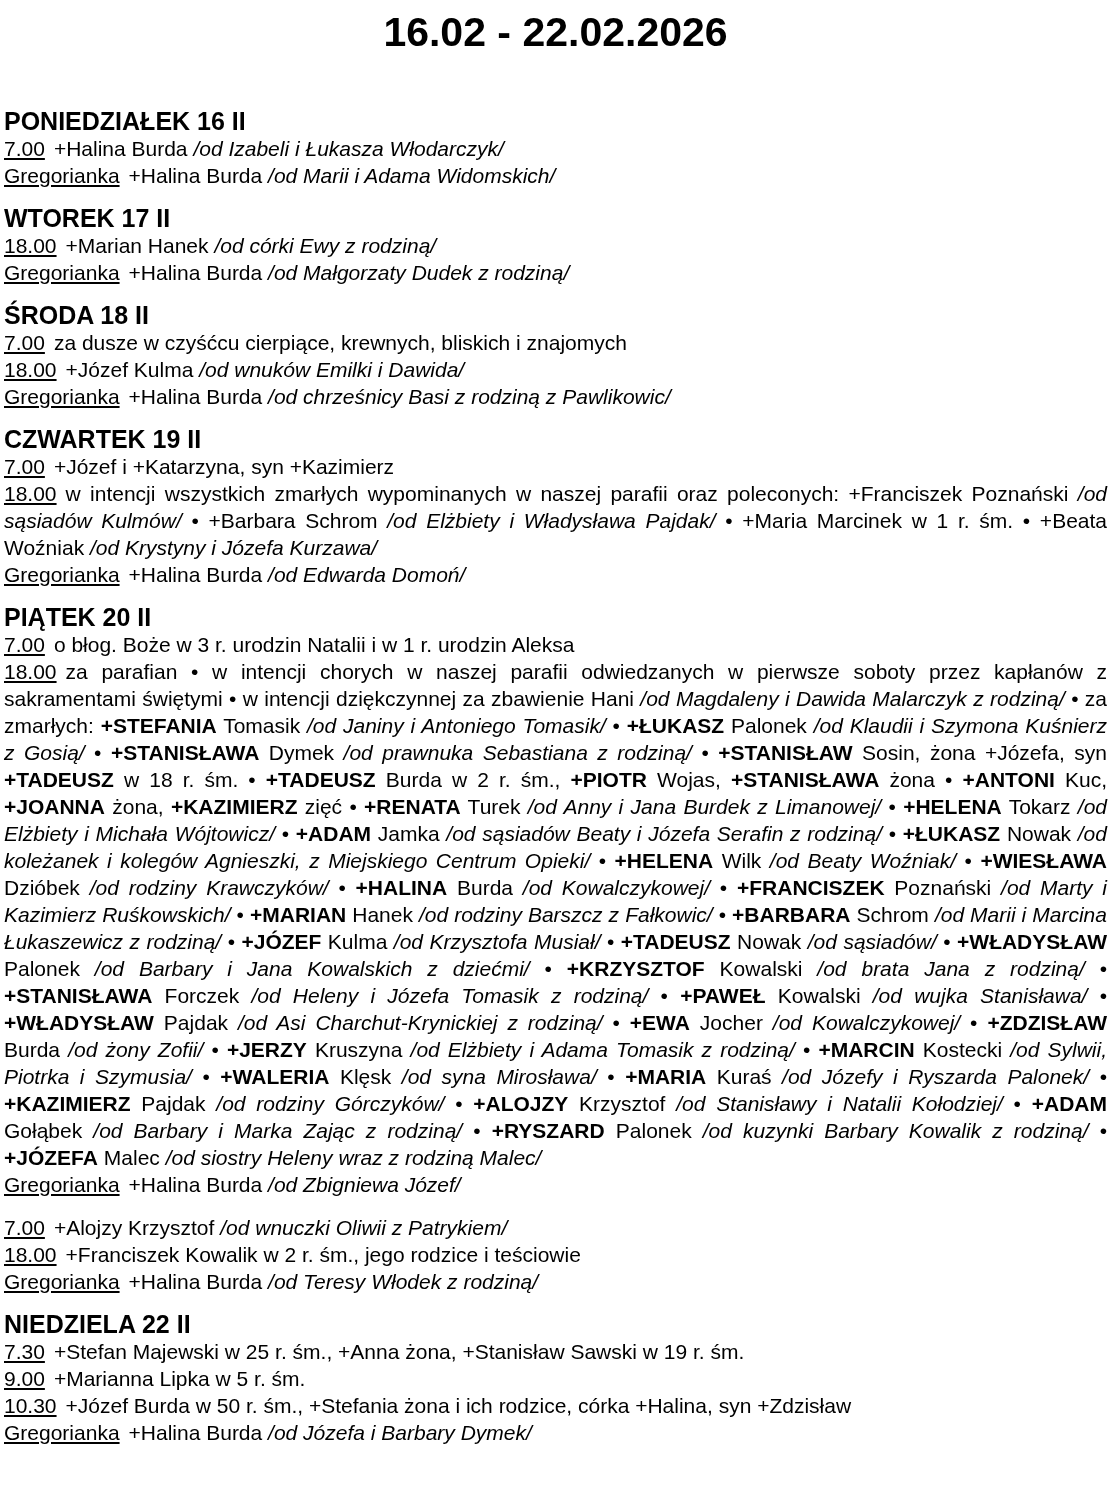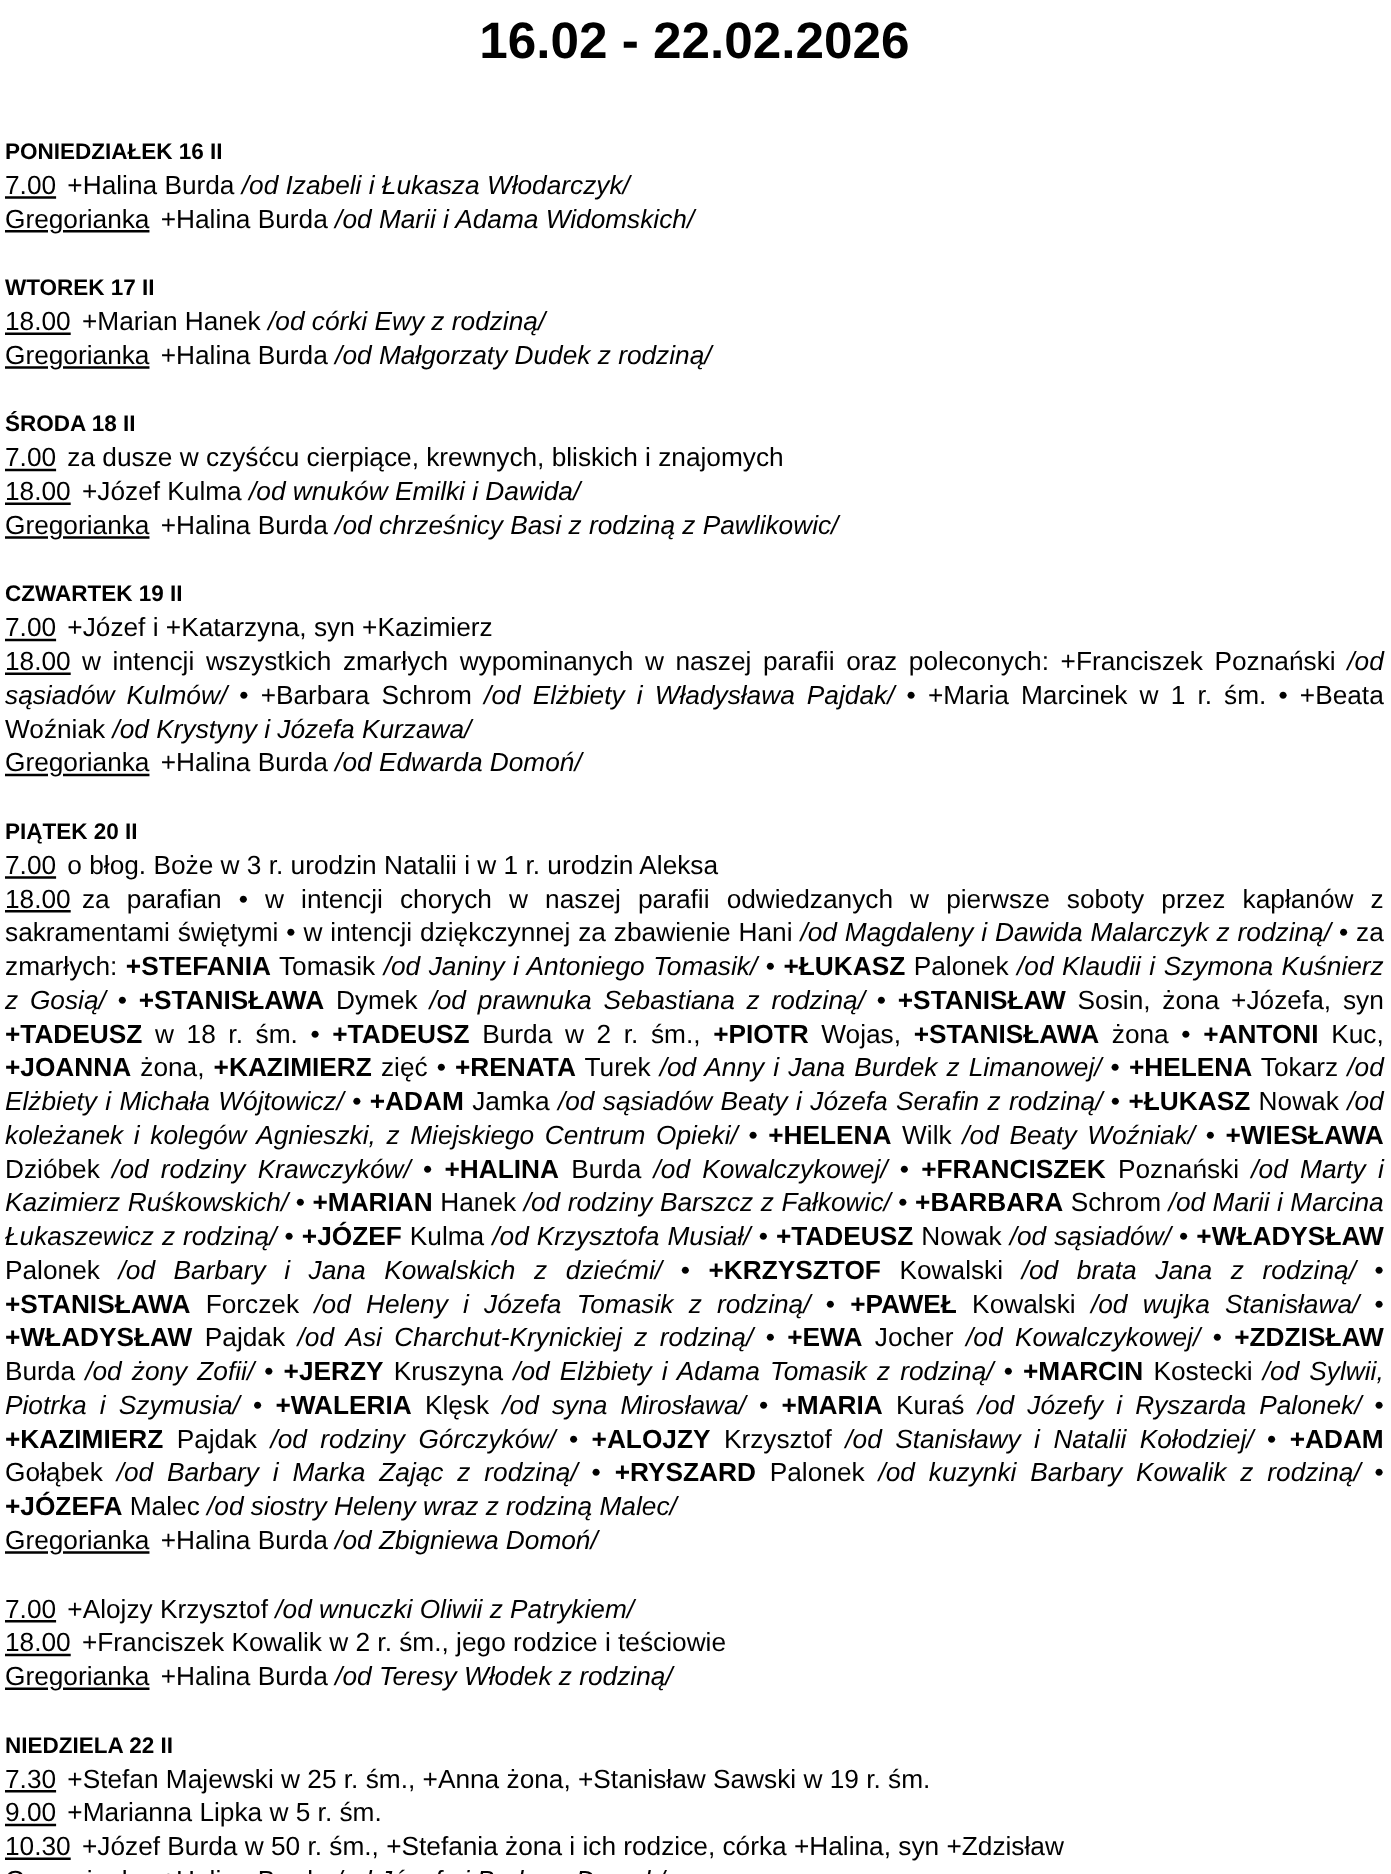--- a/index.html
+++ b/index.html
@@ -21,24 +21,24 @@
     line-height: 1.12;
     font-weight: bold;
     text-align: center;
     margin: 6px 0 52px 0;
     letter-spacing: 0px;
   }
   section.day {
     margin: 0;
   }
   section.day + section.day {
-    margin-top: 28px;
+    margin-top: 16px;
   }
   h2.day-title {
-    font-size: 18px;
+    font-size: 25px;
     line-height: 27px;
     font-weight: bold;
     margin: 0;
     padding: 0;
   }
   p.mass-entry {
     margin: 0;
     padding: 0;
     text-align: justify;
   }
@@ -75,21 +75,21 @@
     <section class="day">
       <h2 class="day-title">CZWARTEK 19 II</h2>
       <p class="mass-entry"><span class="time">7.00</span><span class="seg-r">+Józef i +Katarzyna, syn +Kazimierz</span></p>
       <p class="mass-entry"><span class="time">18.00</span><span class="seg-r">w intencji wszystkich zmarłych wypominanych w naszej parafii oraz poleconych: +Franciszek Poznański </span><span class="seg-i">/od sąsiadów Kulmów/</span><span class="seg-r"> • +Barbara Schrom </span><span class="seg-i">/od Elżbiety i Władysława Pajdak/</span><span class="seg-r"> • +Maria Marcinek w 1 r. śm. • +Beata Woźniak </span><span class="seg-i">/od Krystyny i Józefa Kurzawa/</span></p>
       <p class="mass-entry"><span class="time">Gregorianka</span><span class="seg-r">+Halina Burda </span><span class="seg-i">/od Edwarda Domoń/</span></p>
     </section>
     <section class="day">
       <h2 class="day-title">PIĄTEK 20 II</h2>
       <p class="mass-entry"><span class="time">7.00</span><span class="seg-r">o błog. Boże w 3 r. urodzin Natalii i w 1 r. urodzin Aleksa</span></p>
       <p class="mass-entry"><span class="time">18.00</span><span class="seg-r">za parafian • w intencji chorych w naszej parafii odwiedzanych w pierwsze soboty przez kapłanów z sakramentami świętymi • w intencji dziękczynnej za zbawienie Hani </span><span class="seg-i">/od Magdaleny i Dawida Malarczyk z rodziną/</span><span class="seg-r"> • za zmarłych: </span><span class="seg-b">+STEFANIA</span><span class="seg-r"> Tomasik </span><span class="seg-i">/od Janiny i Antoniego Tomasik/</span><span class="seg-r"> • </span><span class="seg-b">+ŁUKASZ</span><span class="seg-r"> Palonek </span><span class="seg-i">/od Klaudii i Szymona Kuśnierz z Gosią/</span><span class="seg-r"> • </span><span class="seg-b">+STANISŁAWA</span><span class="seg-r"> Dymek </span><span class="seg-i">/od prawnuka Sebastiana z rodziną/</span><span class="seg-r"> • </span><span class="seg-b">+STANISŁAW</span><span class="seg-r"> Sosin, żona +Józefa, syn </span><span class="seg-b">+TADEUSZ</span><span class="seg-r"> w 18 r. śm. • </span><span class="seg-b">+TADEUSZ</span><span class="seg-r"> Burda w 2 r. śm., </span><span class="seg-b">+PIOTR</span><span class="seg-r"> Wojas, </span><span class="seg-b">+STANISŁAWA</span><span class="seg-r"> żona • </span><span class="seg-b">+ANTONI</span><span class="seg-r"> Kuc, </span><span class="seg-b">+JOANNA</span><span class="seg-r"> żona, </span><span class="seg-b">+KAZIMIERZ</span><span class="seg-r"> zięć • </span><span class="seg-b">+RENATA</span><span class="seg-r"> Turek </span><span class="seg-i">/od Anny i Jana Burdek z Limanowej/</span><span class="seg-r"> • </span><span class="seg-b">+HELENA</span><span class="seg-r"> Tokarz </span><span class="seg-i">/od Elżbiety i Michała Wójtowicz/</span><span class="seg-r"> • </span><span class="seg-b">+ADAM</span><span class="seg-r"> Jamka </span><span class="seg-i">/od sąsiadów Beaty i Józefa Serafin z rodziną/</span><span class="seg-r"> • </span><span class="seg-b">+ŁUKASZ</span><span class="seg-r"> Nowak </span><span class="seg-i">/od koleżanek i kolegów Agnieszki, z Miejskiego Centrum Opieki/</span><span class="seg-r"> • </span><span class="seg-b">+HELENA</span><span class="seg-r"> Wilk </span><span class="seg-i">/od Beaty Woźniak/</span><span class="seg-r"> • </span><span class="seg-b">+WIESŁAWA</span><span class="seg-r"> Dzióbek </span><span class="seg-i">/od rodziny Krawczyków/</span><span class="seg-r"> • </span><span class="seg-b">+HALINA</span><span class="seg-r"> Burda </span><span class="seg-i">/od Kowalczykowej/</span><span class="seg-r"> • </span><span class="seg-b">+FRANCISZEK</span><span class="seg-r"> Poznański </span><span class="seg-i">/od Marty i Kazimierz Ruśkowskich/</span><span class="seg-r"> • </span><span class="seg-b">+MARIAN</span><span class="seg-r"> Hanek </span><span class="seg-i">/od rodziny Barszcz z Fałkowic/</span><span class="seg-r"> • </span><span class="seg-b">+BARBARA</span><span class="seg-r"> Schrom </span><span class="seg-i">/od Marii i Marcina Łukaszewicz z rodziną/</span><span class="seg-r"> • </span><span class="seg-b">+JÓZEF</span><span class="seg-r"> Kulma </span><span class="seg-i">/od Krzysztofa Musiał/</span><span class="seg-r"> • </span><span class="seg-b">+TADEUSZ</span><span class="seg-r"> Nowak </span><span class="seg-i">/od sąsiadów/</span><span class="seg-r"> • </span><span class="seg-b">+WŁADYSŁAW</span><span class="seg-r"> Palonek </span><span class="seg-i">/od Barbary i Jana Kowalskich z dziećmi/</span><span class="seg-r"> • </span><span class="seg-b">+KRZYSZTOF</span><span class="seg-r"> Kowalski </span><span class="seg-i">/od brata Jana z rodziną/</span><span class="seg-r"> • </span><span class="seg-b">+STANISŁAWA</span><span class="seg-r"> Forczek </span><span class="seg-i">/od Heleny i Józefa Tomasik z rodziną/</span><span class="seg-r"> • </span><span class="seg-b">+PAWEŁ</span><span class="seg-r"> Kowalski </span><span class="seg-i">/od wujka Stanisława/</span><span class="seg-r"> • </span><span class="seg-b">+WŁADYSŁAW</span><span class="seg-r"> Pajdak </span><span class="seg-i">/od Asi Charchut-Krynickiej z rodziną/</span><span class="seg-r"> • </span><span class="seg-b">+EWA</span><span class="seg-r"> Jocher </span><span class="seg-i">/od Kowalczykowej/</span><span class="seg-r"> • </span><span class="seg-b">+ZDZISŁAW</span><span class="seg-r"> Burda </span><span class="seg-i">/od żony Zofii/</span><span class="seg-r"> • </span><span class="seg-b">+JERZY</span><span class="seg-r"> Kruszyna </span><span class="seg-i">/od Elżbiety i Adama Tomasik z rodziną/</span><span class="seg-r"> • </span><span class="seg-b">+MARCIN</span><span class="seg-r"> Kostecki </span><span class="seg-i">/od Sylwii, Piotrka i Szymusia/</span><span class="seg-r"> • </span><span class="seg-b">+WALERIA</span><span class="seg-r"> Klęsk </span><span class="seg-i">/od syna Mirosława/</span><span class="seg-r"> • </span><span class="seg-b">+MARIA</span><span class="seg-r"> Kuraś </span><span class="seg-i">/od Józefy i Ryszarda Palonek/</span><span class="seg-r"> • </span><span class="seg-b">+KAZIMIERZ</span><span class="seg-r"> Pajdak </span><span class="seg-i">/od rodziny Górczyków/</span><span class="seg-r"> • </span><span class="seg-b">+ALOJZY</span><span class="seg-r"> Krzysztof </span><span class="seg-i">/od Stanisławy i Natalii Kołodziej/</span><span class="seg-r"> • </span><span class="seg-b">+ADAM</span><span class="seg-r"> Gołąbek </span><span class="seg-i">/od Barbary i Marka Zając z rodziną/</span><span class="seg-r"> • </span><span class="seg-b">+RYSZARD</span><span class="seg-r"> Palonek </span><span class="seg-i">/od kuzynki Barbary Kowalik z rodziną/</span><span class="seg-r"> • </span><span class="seg-b">+JÓZEFA</span><span class="seg-r"> Malec </span><span class="seg-i">/od siostry Heleny wraz z rodziną Malec/</span></p>
-      <p class="mass-entry"><span class="time">Gregorianka</span><span class="seg-r">+Halina Burda </span><span class="seg-i">/od Zbigniewa Domoń/</span></p>
+      <p class="mass-entry"><span class="time">Gregorianka</span><span class="seg-r">+Halina Burda </span><span class="seg-i">/od Zbigniewa Józef/</span></p>
     </section>
     <section class="day">
       <p class="mass-entry"><span class="time">7.00</span><span class="seg-r">+Alojzy Krzysztof </span><span class="seg-i">/od wnuczki Oliwii z Patrykiem/</span></p>
       <p class="mass-entry"><span class="time">18.00</span><span class="seg-r">+Franciszek Kowalik w 2 r. śm., jego rodzice i teściowie</span></p>
       <p class="mass-entry"><span class="time">Gregorianka</span><span class="seg-r">+Halina Burda </span><span class="seg-i">/od Teresy Włodek z rodziną/</span></p>
     </section>
     <section class="day">
       <h2 class="day-title">NIEDZIELA 22 II</h2>
       <p class="mass-entry"><span class="time">7.30</span><span class="seg-r">+Stefan Majewski w 25 r. śm., +Anna żona, +Stanisław Sawski w 19 r. śm.</span></p>
       <p class="mass-entry"><span class="time">9.00</span><span class="seg-r">+Marianna Lipka w 5 r. śm.</span></p>

